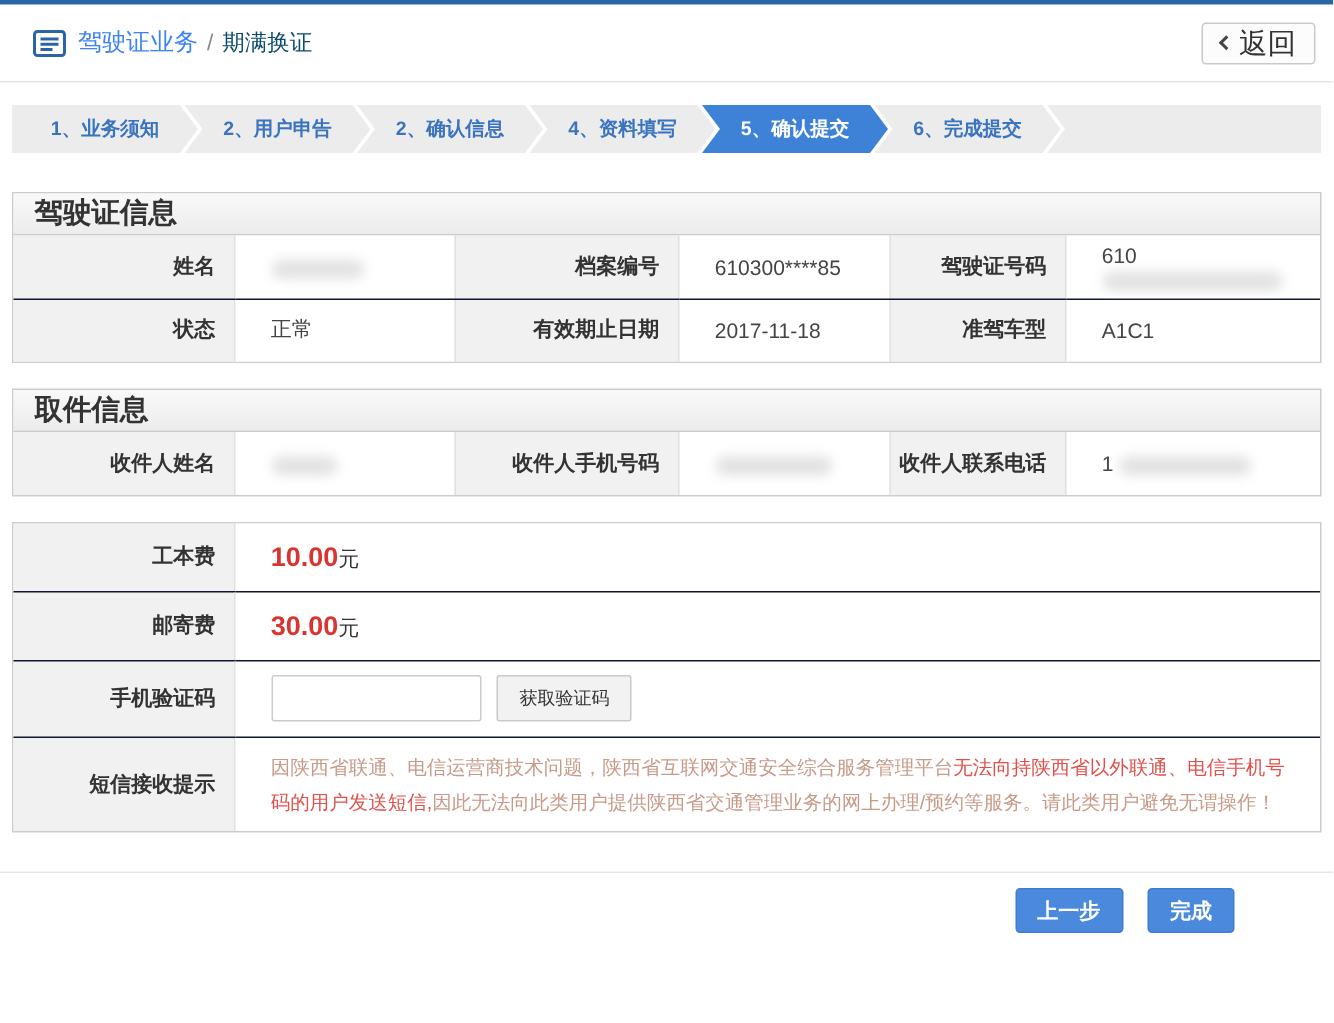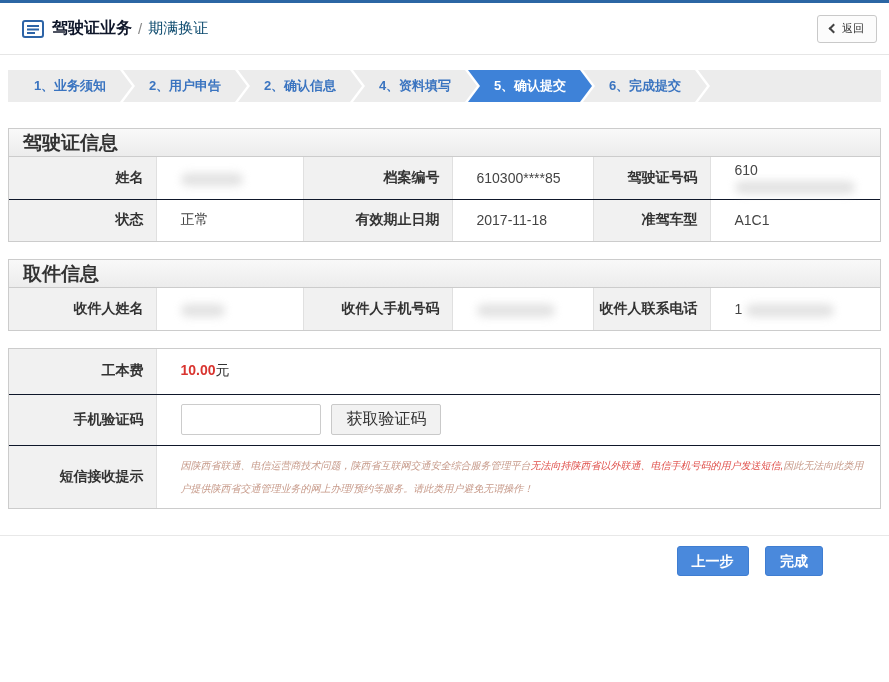--- a/index.html
+++ b/index.html
@@ -5,25 +5,25 @@
   * { margin: 0; padding: 0; box-sizing: border-box; }
   html,body { width: 889px; height: 682px; background: #fff;
     font-family: "Liberation Sans", "DejaVu Sans", sans-serif; }
   .page { position: relative; width: 889px; height: 682px; background: #fff; overflow: hidden; }
 
   .topbar { height: 3px; background: #2b66a4; }
 
   
   .header { height: 52px; border-bottom: 1px solid #e6e6e6; display: flex; align-items: center; padding: 0 12px; }
   .header .hicon { width: 22px; height: 18px; margin: 0 8px 0 10px; flex: 0 0 auto; }
-  .header .title { font-size: 16px; font-weight: bold; color: #0f172a; }
+  .header .title { font-size: 16px; font-weight: normal; color: #3b82f6; }
   .header .sep { font-size: 15px; color: #888; margin: 0 6px; }
   .header .subtitle { font-size: 15px; color: #0c4a6e; }
   .back-btn { margin-left: auto; height: 28px; padding: 0 12px; background: #fcfcfc; border: 1px solid #c9c9c9;
-    border-radius: 3px; font-size: 11px; color: #333; display: inline-flex; align-items: center; gap: 5px; cursor: pointer; }
+    border-radius: 3px; font-size: 19px; color: #333; display: inline-flex; align-items: center; gap: 5px; cursor: pointer; }
   .chev { width: 7px; height: 7px; border-left: 2px solid #444; border-bottom: 2px solid #444;
     transform: rotate(45deg); display: inline-block; }
 
   
   .steps { display: flex; margin: 15px 8px 0 8px; height: 32px; background: #fff; justify-content: flex-end; }
   .step { width: 124px; height: 32px; background: #ececec; color: #3a74c0; font-size: 13px; font-weight: bold;
     display: flex; align-items: center; justify-content: center; cursor: pointer;
     clip-path: polygon(0 0, calc(100% - 12px) 0, 100% 50%, calc(100% - 12px) 100%, 0 100%); }
   .step + .step, .steps .filler { margin-left: -9px;
     clip-path: polygon(0 0, calc(100% - 12px) 0, 100% 50%, calc(100% - 12px) 100%, 0 100%, 12px 50%); }
@@ -42,27 +42,27 @@
   td { font-size: 14px; color: #444; border-bottom: 1px solid #0f172a; border-left: 1px solid #e0e0e0; }
   td:first-child { border-left: none; }
   tr:last-child td { border-bottom: none; }
   td.lbl { background: #f1f1f1; text-align: right; padding-right: 12px; font-weight: bold; color: #333; height: 42px; }
   td.val { background: #fff; padding-left: 24px; }
 
   .redact { display: inline-block; vertical-align: middle; height: 13px; border-radius: 7px;
     background: #d9d9d9; filter: blur(4px); opacity: .75; }
 
   
-  .fee-num { font-size: 14px; font-weight: bold; color: #d9342f; }
+  .fee-num { font-size: 18px; font-weight: bold; color: #d9342f; }
   .fee-unit { font-size: 14px; color: #333; }
   .code-input { width: 140px; height: 31px; border: 1px solid #ccc; border-radius: 2px; padding: 0 8px;
     font-size: 14px; vertical-align: middle; }
   .code-btn { height: 31px; margin-left: 7px; padding: 0 14px; background: #f2f2f2; border: 1px solid #c9c9c9;
-    border-radius: 2px; font-size: 16px; color: #333; vertical-align: middle; cursor: pointer; }
-  .notice { line-height: 23px; font-size: 10px; padding: 8px 12px 8px 0; font-style: italic; }
+    border-radius: 2px; font-size: 12px; color: #333; vertical-align: middle; cursor: pointer; }
+  .notice { line-height: 23px; font-size: 13px; padding: 8px 12px 8px 0; }
   .notice .muted { color: #c79a8a; }
   .notice .alert { color: #e0514c; }
 
   
   .footer { margin-top: 26px; border-top: 1px solid #e8e8e8; padding: 10px 66px 0 0; text-align: right; }
   .btn-blue { display: inline-block; min-width: 48px; height: 30px; padding: 0 14px; background: #4a89dc;
     border: 1px solid #3f7dd1; border-radius: 3px; color: #fff; font-size: 14px; font-weight: bold;
     line-height: 28px; text-align: center; cursor: pointer; }
   .btn-blue + .btn-blue { margin-left: 12px; }
 </style>
@@ -159,20 +159,24 @@
       <colgroup>
           <col style="width:147px">
           <col>
         </colgroup>
       <tbody>
           <tr>
         <td class="lbl" style="height:45px">工本费</td>
         <td class="val"><span class="fee-num">10.00</span><span class="fee-unit">元</span></td>
       </tr>
       <tr>
+        <td class="lbl" style="height:46px">邮寄费</td>
+        <td class="val"><span class="fee-num">30.00</span><span class="fee-unit">元</span></td>
+      </tr>
+      <tr>
         <td class="lbl" style="height:51px">手机验证码</td>
         <td class="val">
           <input class="code-input" type="text" style="">
           <button class="code-btn">获取验证码</button>
         </td>
       </tr>
       <tr>
         <td class="lbl" style="height:62px">短信接收提示</td>
         <td class="val notice">
           <span class="muted">因陕西省联通、电信运营商技术问题，陕西省互联网交通安全综合服务管理平台</span><span class="alert">无法向持陕西省以外联通、电信手机号码的用户发送短信,</span><span class="muted">因此无法向此类用户提供陕西省交通管理业务的网上办理/预约等服务。请此类用户避免无谓操作！</span>

